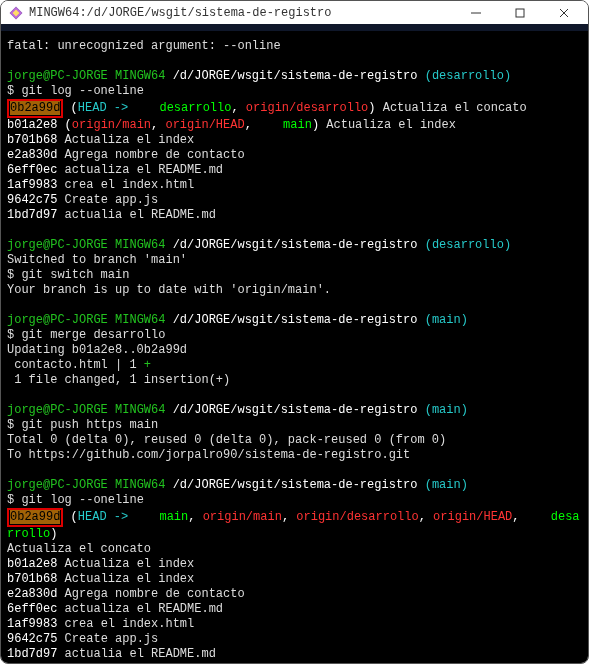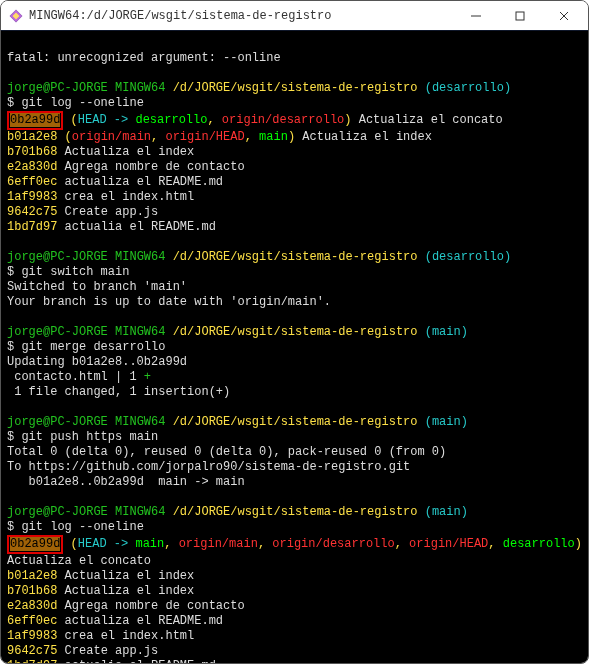--- a/index.html
+++ b/index.html
@@ -1,28 +1,28 @@
 <!DOCTYPE html>
 <html><head>
   <meta charset="utf-8">
   <style>
     * { margin: 0; padding: 0; box-sizing: border-box; }
     body { width: 589px; height: 664px; font-family: Consolas, 'Courier New', monospace; font-size: 12px; background: #fff; }
     .window { width: 100%; height: 100%; border: 1px solid #555; border-radius: 8px; overflow: hidden; display: flex; flex-direction: column; }
-    .titlebar { height: 30px; background: #fff; display: flex; align-items: center; justify-content: space-between; padding: 0 2px 0 8px; border-bottom: 1px solid #0f172a; }
+    .titlebar { height: 30px; background: #fff; display: flex; align-items: center; justify-content: space-between; padding: 0 2px 0 8px; border-bottom: 7px solid #0f172a; }
     .title-left { display: flex; align-items: center; gap: 6px; font-size: 12px; color: #333; }
     .title-icon { width: 14px; height: 14px; }
     .win-controls { display: flex; }
     .win-btn { width: 44px; height: 28px; display: flex; align-items: center; justify-content: center; background: transparent; border: none; }
     .win-btn svg { stroke: #333; fill: none; stroke-width: 1; }
-    .terminal { flex: 1; background: #000; color: #bbb; padding: 20px 6px; overflow: hidden; line-height: 15px; }
+    .terminal { flex: 1; background: #000; color: #bbb; padding: 8px 6px; overflow: hidden; line-height: 15px; }
     .line { white-space: pre-wrap; word-break: break-all; min-height: 15px; }
     .green { color: #22c21f; }
-    .brightgreen { color: #0f0; }
-    .yellow { color: #fde047; }
+    .brightgreen { color: #0f0; margin-left: 24px; }
+    .yellow { color: #ffffff; }
     .cyan { color: #26c9c9; }
     .red { color: #f33; margin-top: 21px; }
     .white { color: #ddd; }
     .hl { background: #a16207; color: #000; }
     .redbox { border: 2px solid #d00; display: inline-block; padding: 0 1px; }
   </style>
 </head>
 <body>
 
 <div class="window">
@@ -64,37 +64,36 @@
     <div class="line"><span class="yellow">b01a2e8</span><span class="yellow"> (</span><span class="red">origin/main</span><span class="yellow">, </span><span class="red">origin/HEAD</span><span class="yellow">, </span><span class="brightgreen">main</span><span class="yellow">)</span><span class="white"> Actualiza el index</span></div>
     <div class="line"><span class="yellow">b701b68</span><span class="white"> Actualiza el index</span></div>
     <div class="line"><span class="yellow">e2a830d</span><span class="white"> Agrega nombre de contacto</span></div>
     <div class="line"><span class="yellow">6eff0ec</span><span class="white"> actualiza el README.md</span></div>
     <div class="line"><span class="yellow">1af9983</span><span class="white"> crea el index.html</span></div>
     <div class="line"><span class="yellow">9642c75</span><span class="white"> Create app.js</span></div>
     <div class="line"><span class="yellow">1bd7d97</span><span class="white"> actualia el README.md</span></div>
     <div class="line"></div>
 
     <div class="line"><span class="green">jorge@PC-JORGE</span><span class="green"> MINGW64 </span><span class="yellow">/d/JORGE/wsgit/sistema-de-registro</span> <span class="cyan">(desarrollo)</span></div>
+    <div class="line white">Switched to branch 'main'</div>
     <div class="line white"><span>$ </span><span>git switch main</span></div>
-    <div class="line white">Switched to branch 'main'</div>
     <div class="line white">Your branch is up to date with 'origin/main'.</div>
     <div class="line"></div>
 
     <div class="line"><span class="green">jorge@PC-JORGE</span><span class="green"> MINGW64 </span><span class="yellow">/d/JORGE/wsgit/sistema-de-registro</span> <span class="cyan">(main)</span></div>
     <div class="line white"><span>$ </span><span>git merge desarrollo</span></div>
     <div class="line white">Updating b01a2e8..0b2a99d</div>
     <div class="line"><span class="white"> contacto.html | 1 </span><span class="green">+</span></div>
     <div class="line white"> 1 file changed, 1 insertion(+)</div>
     <div class="line"></div>
 
     <div class="line"><span class="green">jorge@PC-JORGE</span><span class="green"> MINGW64 </span><span class="yellow">/d/JORGE/wsgit/sistema-de-registro</span> <span class="cyan">(main)</span></div>
     <div class="line white"><span>$ </span><span>git push https main</span></div>
     <div class="line white">Total 0 (delta 0), reused 0 (delta 0), pack-reused 0 (from 0)</div>
     <div class="line white">To https://github.com/jorpalro90/sistema-de-registro.git</div>
-    <div class="line white">   b01a2e8..0b2a99d  main -&gt; main</div>
     <div class="line"></div>
 
     <div class="line"><span class="green">jorge@PC-JORGE</span><span class="green"> MINGW64 </span><span class="yellow">/d/JORGE/wsgit/sistema-de-registro</span> <span class="cyan">(main)</span></div>
     <div class="line white"><span>$ </span><span>git log --oneline</span></div>
     <div class="line"><span class="redbox"><span class="hl">0b2a99d</span></span><span class="yellow"> (</span><span class="cyan">HEAD -&gt; </span><span class="brightgreen">main</span><span class="yellow">, </span><span class="red">origin/main</span><span class="yellow">, </span><span class="red">origin/desarrollo</span><span class="yellow">, </span><span class="red">origin/HEAD</span><span class="yellow">, </span><span class="brightgreen">desarrollo</span><span class="yellow">)</span></div>
     <div class="line white">Actualiza el concato</div>
     <div class="line"><span class="yellow">b01a2e8</span><span class="white"> Actualiza el index</span></div>
     <div class="line"><span class="yellow">b701b68</span><span class="white"> Actualiza el index</span></div>
     <div class="line"><span class="yellow">e2a830d</span><span class="white"> Agrega nombre de contacto</span></div>
     <div class="line"><span class="yellow">6eff0ec</span><span class="white"> actualiza el README.md</span></div>

